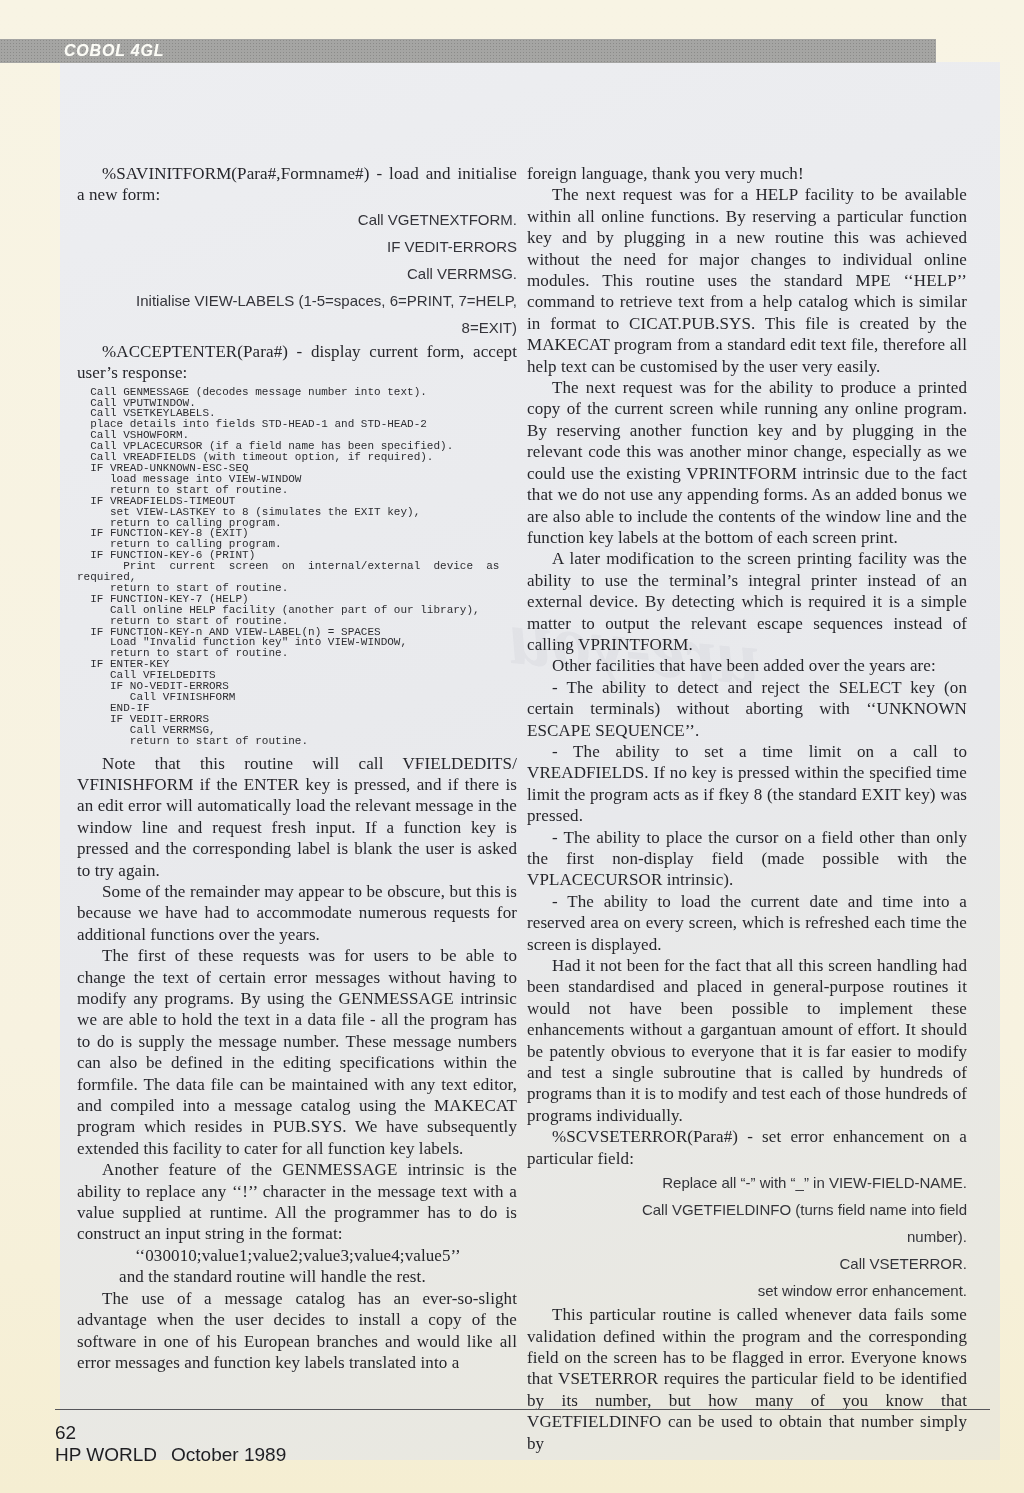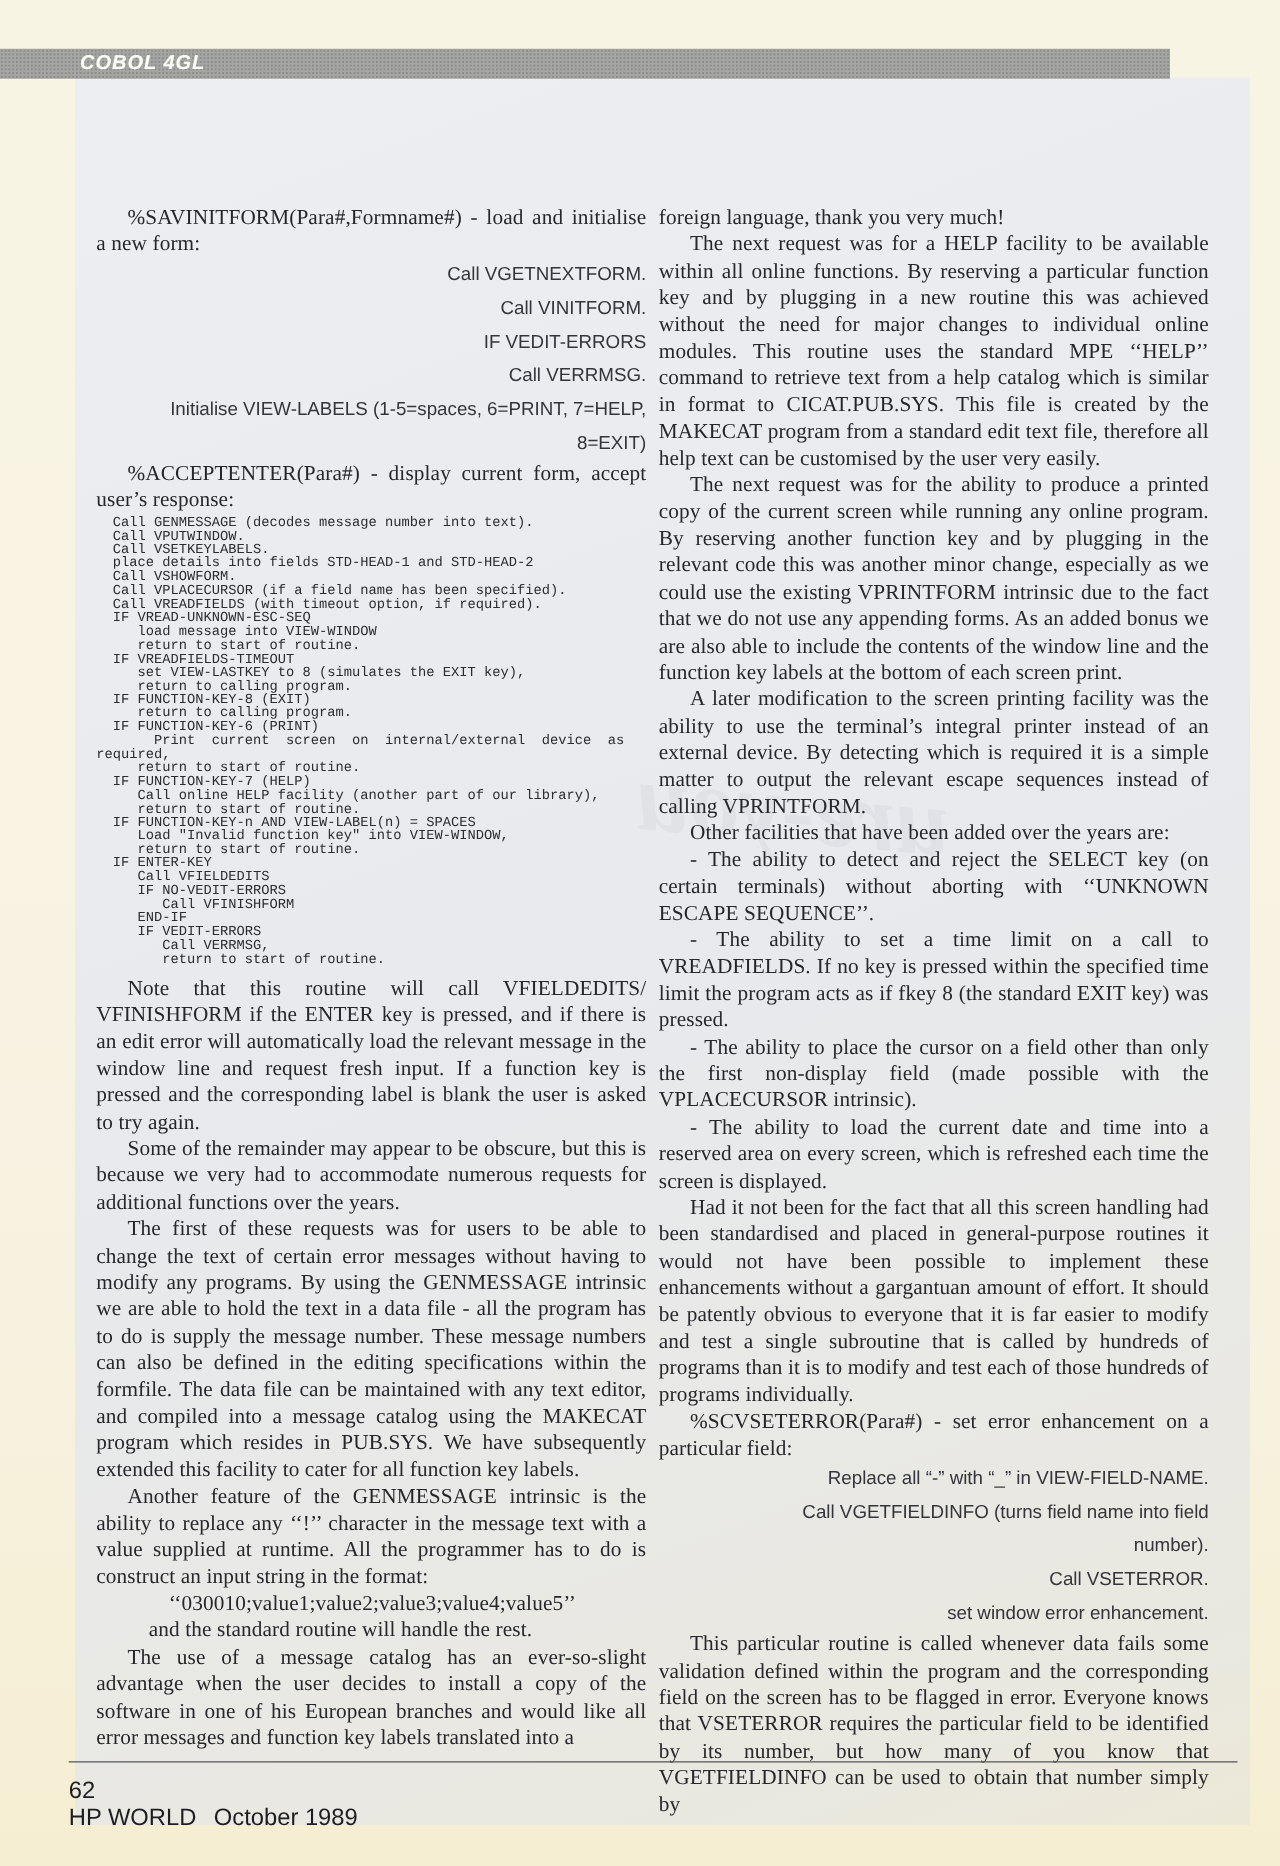--- a/index.html
+++ b/index.html
@@ -81,21 +81,20 @@
 
   <div class="banner">
     <span class="banner-label">COBOL 4GL</span>
   </div>
 
   <div class="ghost">ure-you</div>
 
   <div class="col col-left" id="column-left">
       <p class="serif-para indent1">%SAVINITFORM(Para#,Formname#) - load and initialise a new form:</p>
       <p class="sans-line">Call VGETNEXTFORM.</p>
-      <p class="sans-line">Call VINITFORM.</p>
       <p class="sans-line">IF VEDIT-ERRORS</p>
       <p class="sans-line">Call VERRMSG.</p>
       <p class="sans-line">Initialise VIEW-LABELS (1-5=spaces, 6=PRINT, 7=HELP, 8=EXIT)</p>
       <p class="serif-para indent1">%ACCEPTENTER(Para#) - display current form, accept user’s response:</p>
       <pre class="code">  Call GENMESSAGE (decodes message number into text).
   Call VPUTWINDOW.
   Call VSETKEYLABELS.
   place details into fields STD-HEAD-1 and STD-HEAD-2
   Call VSHOWFORM.
   Call VPLACECURSOR (if a field name has been specified).
@@ -120,21 +119,21 @@
      return to start of routine.
   IF ENTER-KEY
      Call VFIELDEDITS
      IF NO-VEDIT-ERRORS
         Call VFINISHFORM
      END-IF
      IF VEDIT-ERRORS
         Call VERRMSG,
         return to start of routine.</pre>
       <p class="serif-para indent1">Note that this routine  will call VFIELDEDITS/ VFINISHFORM if the ENTER key is pressed, and if there is an edit error will automatically load the relevant message in the window line and request fresh input.  If a function key is pressed and the corresponding label is blank the user is asked to try again.</p>
-      <p class="serif-para indent1">Some of the remainder may appear to be obscure, but this is because we very had to accommodate numerous requests for additional functions  over the years.</p>
+      <p class="serif-para indent1">Some of the remainder may appear to be obscure, but this is because we have had to accommodate numerous requests for additional functions  over the years.</p>
       <p class="serif-para indent1">The first of these requests was for users to be able to change the text of certain error messages without having to modify any programs. By using the GENMESSAGE intrinsic we are able to hold the text in a data file - all the program has to do is supply the message number. These message numbers can also be defined in the editing specifications within the formfile. The data file can be maintained with any text editor, and compiled into a message catalog using the MAKECAT program which resides in PUB.SYS. We have subsequently extended this facility to cater for all function key labels.</p>
       <p class="serif-para indent1">Another feature of the GENMESSAGE intrinsic is the ability to replace any ‘‘!’’ character in the message text with a value supplied at runtime. All the programmer has to do is construct an input string in the format:</p>
       <p class="serif-para indent3">‘‘030010;value1;value2;value3;value4;value5’’</p>
       <p class="serif-para indent2">and the standard routine will handle the rest.</p>
       <p class="serif-para indent1">The use of a message catalog has an ever-so-slight advantage when the user decides to install a copy of the software in one of his European branches and would like all error messages and function key labels translated into a</p>
     </div>
   <div class="col col-right" id="column-right">
       <p class="serif-para">foreign language, thank you very much!</p>
       <p class="serif-para indent1">The next request was for a HELP facility to be available within all online functions. By reserving a particular function key and by plugging in a new routine this was achieved without the need for major changes to individual online modules. This routine uses the standard MPE ‘‘HELP’’ command to retrieve text from a help catalog which is similar in format to CICAT.PUB.SYS. This file is created by the MAKECAT program from a standard edit text file, therefore all help text can be customised by the user very easily.</p>
       <p class="serif-para indent1">The next request was for the ability to produce a printed copy of the current screen while running any online program. By reserving another function key and by plugging in the relevant code this was another minor change, especially as we could use the existing VPRINTFORM intrinsic due to the fact that we do not use any appending forms. As an added bonus we are also able to include the contents of the window line and the function key labels at the bottom of each screen print.</p>

